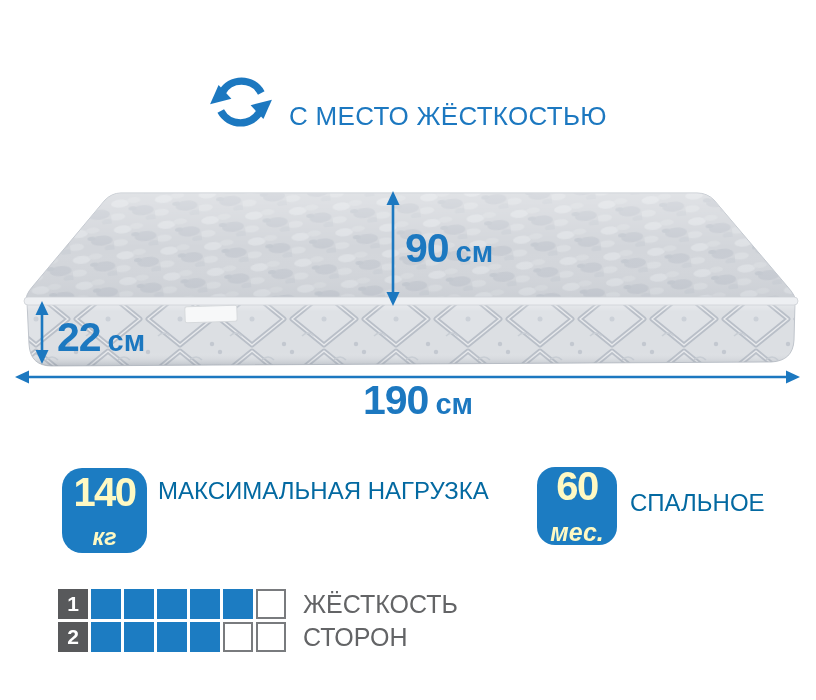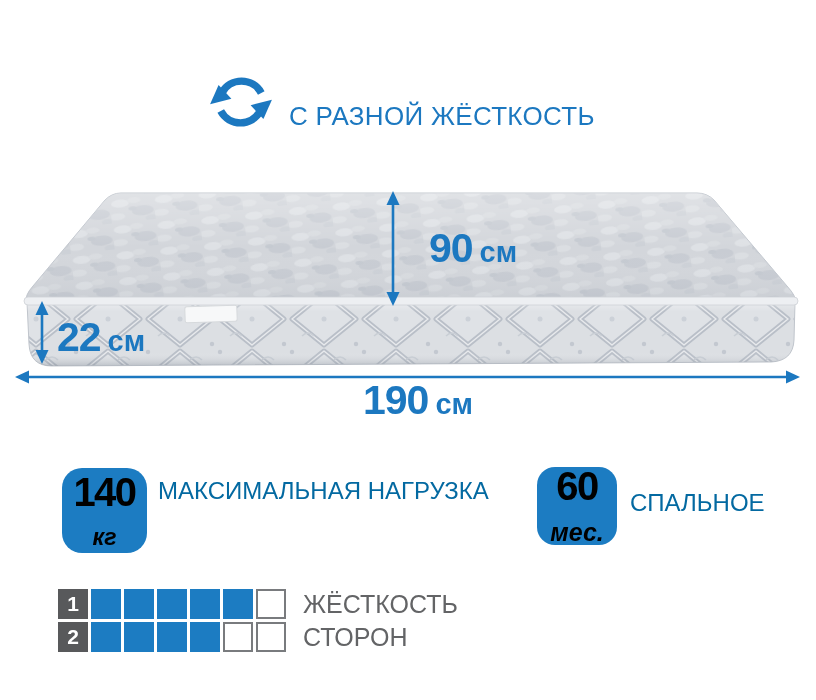--- a/index.html
+++ b/index.html
@@ -21,26 +21,26 @@
     position:absolute; left:289px; top:101px;
     font-size:26px; font-weight:500; color:#1c78c0; letter-spacing:.3px;
     white-space:nowrap;
   }
   
   .scene { position:absolute; left:0; top:0; width:816px; height:700px; }
   
   .dim { position:absolute; color:#1c78c0; font-weight:bold; white-space:nowrap; }
   .dim .v { font-size:41px; line-height:1; letter-spacing:-1px; }
   .dim .u { font-size:29px; line-height:1; margin-left:7px; }
-  #dim-depth  { left:429px; top:228px; }
+  #dim-depth  { left:405px; top:228px; }
   #dim-height { left:57px;  top:317px; }
   #dim-width  { left:0; top:380px; width:816px; text-align:center;padding-left:20px; }
   
   .badge {
-    position:absolute; background:#1c7cc2; color:#000000;
+    position:absolute; background:#1c7cc2; color:#fef9c3;
     display:flex; flex-direction:column; align-items:center; justify-content:center;
     border-radius:20px;
   }
   #badge-load { left:62px; top:468px; width:85px; height:85px; }
   #badge-war  { left:537px; top:467px; width:80px; height:78px; border-radius:18px; }
   .badge .bv { font-weight:bold; font-size:40px; line-height:.95; letter-spacing:-1.5px; }
   .badge .bu { font-weight:bold; font-size:23px; line-height:1; margin-top:15px;font-style:italic; }
   #badge-war .bu { font-size:25px; }
   .caption { position:absolute; color:#0369a1; font-size:24px; line-height:27px; white-space:nowrap; }
   #caption-load { left:158px; top:477px; }
@@ -67,21 +67,21 @@
 
   <svg class="hdr-icon" viewBox="0 0 60 60">
     <g fill="none" stroke="#1c78c0" stroke-width="7">
       <path d="M 12,21.5 A 21,21 0 0 1 49,21.5"></path>
       <path d="M 48,38.5 A 21,21 0 0 1 11,38.5"></path>
     </g>
     <polygon points="1,32 9,14 21,27" fill="#1c78c0"></polygon>
     <polygon points="59,28 51,46 39,33" fill="#1c78c0"></polygon>
   </svg>
 
-  <div class="hdr-subtitle">С РАЗНОЙ ЖЁСТКОСТЬ</div>
+  <div class="hdr-subtitle">С МЕСТО ЖЁСТКОСТЬЮ</div>
 
   <svg class="scene" viewBox="0 0 816 700">
     <defs>
       <pattern id="topTex" width="44" height="26" patternUnits="userSpaceOnUse" patternTransform="rotate(-6)">
         <rect width="44" height="26" fill="#d3d6db"></rect>
         <ellipse cx="10" cy="7" rx="9" ry="4" fill="#dee1e5"></ellipse>
         <ellipse cx="32" cy="16" rx="11" ry="5" fill="#c8ccd3"></ellipse>
         <ellipse cx="24" cy="5" rx="7" ry="3" fill="#d9dce0"></ellipse>
         <ellipse cx="6" cy="20" rx="8" ry="3.5" fill="#dbdee2"></ellipse>
         <ellipse cx="40" cy="24" rx="6" ry="3" fill="#cdd1d7"></ellipse>

